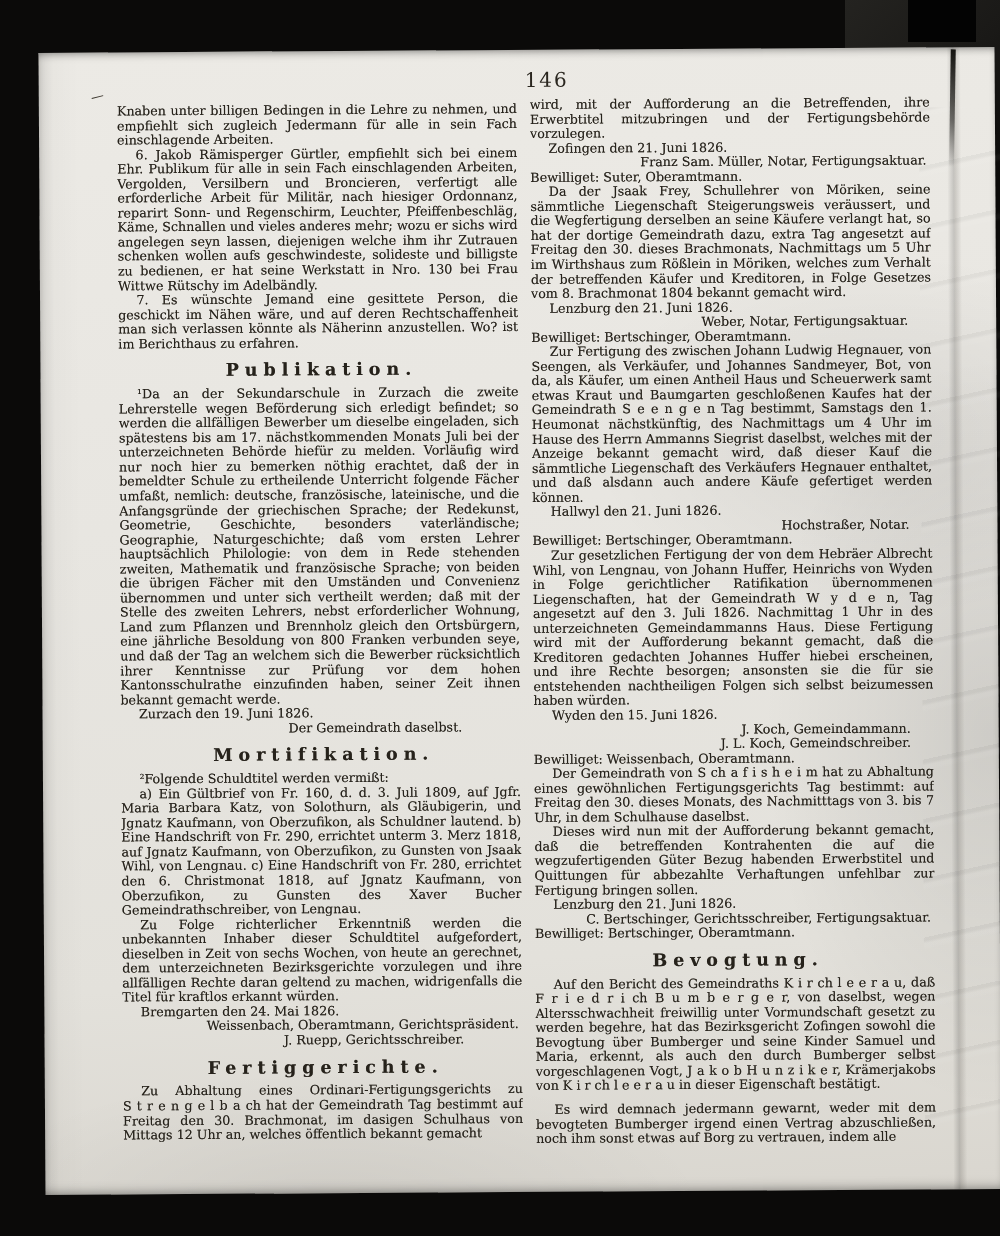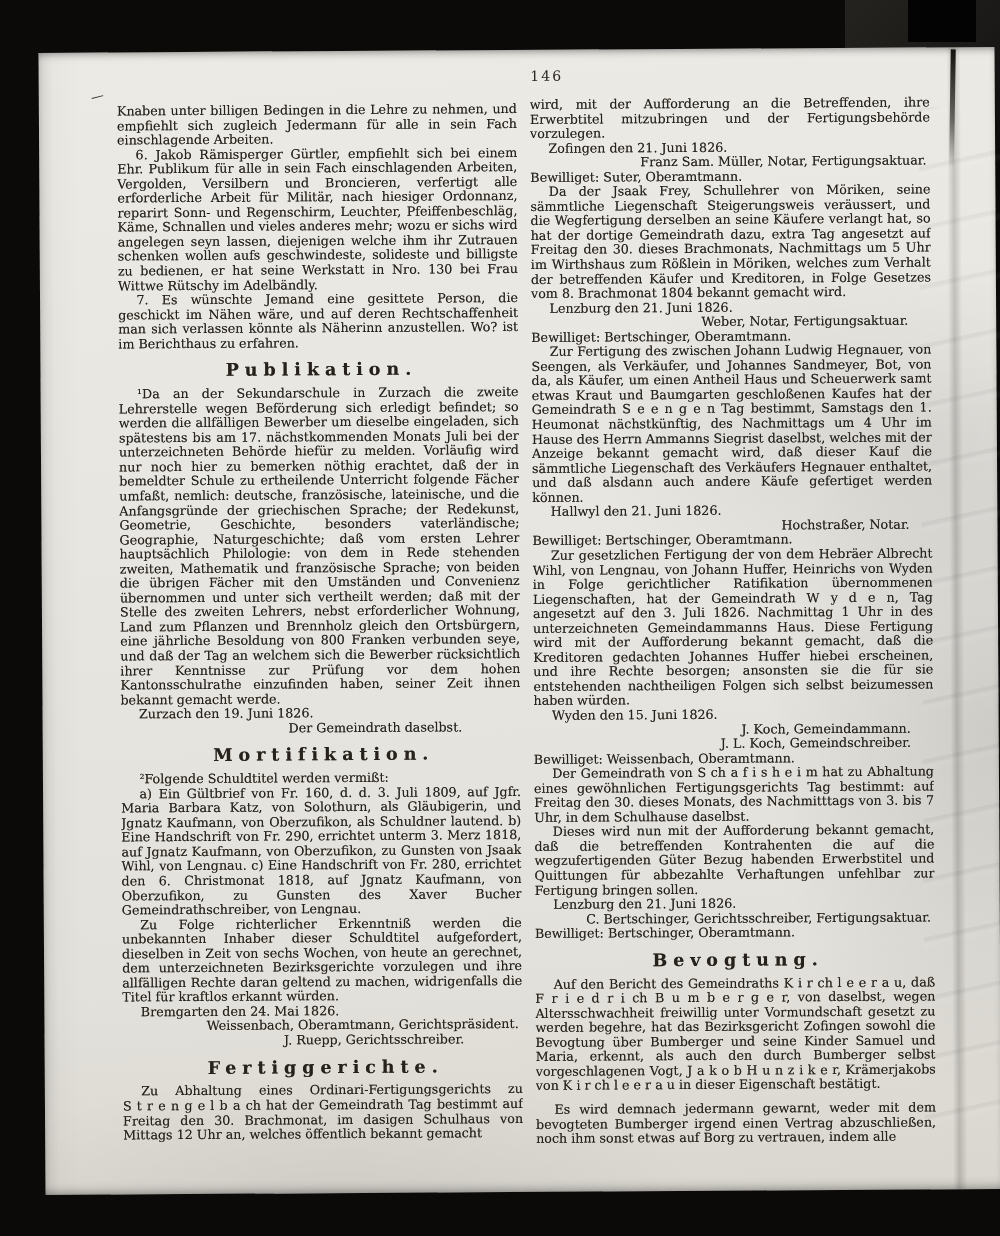--- a/index.html
+++ b/index.html
@@ -44,21 +44,21 @@
   }
   
   .wrinkles{
     position:absolute;left:880px;top:60px;width:118px;height:1040px;
     background:
       repeating-linear-gradient(168deg, rgba(0,0,0,0.05) 0 3px, rgba(255,255,255,0.05) 6px 9px, rgba(0,0,0,0) 12px 58px);
     opacity:.8;
   }
   .page-number{
     position:absolute;left:448px;top:18px;width:120px;
-    text-align:center;font-size:14px;letter-spacing:2px;color:#2a261f;
+    text-align:center;font-size:20px;letter-spacing:2px;color:#2a261f;
   }
   .pen-mark{
     position:absolute;left:52px;top:36px;font-size:13px;color:#3a352c;
     transform:rotate(-14deg);
   }
   .col{
     position:absolute;top:52px;width:400px;height:1062px;overflow:hidden;
     font-size:12.7px;line-height:14.55px;
     text-shadow:0 0 0.5px rgba(38,34,27,0.55);
   }

